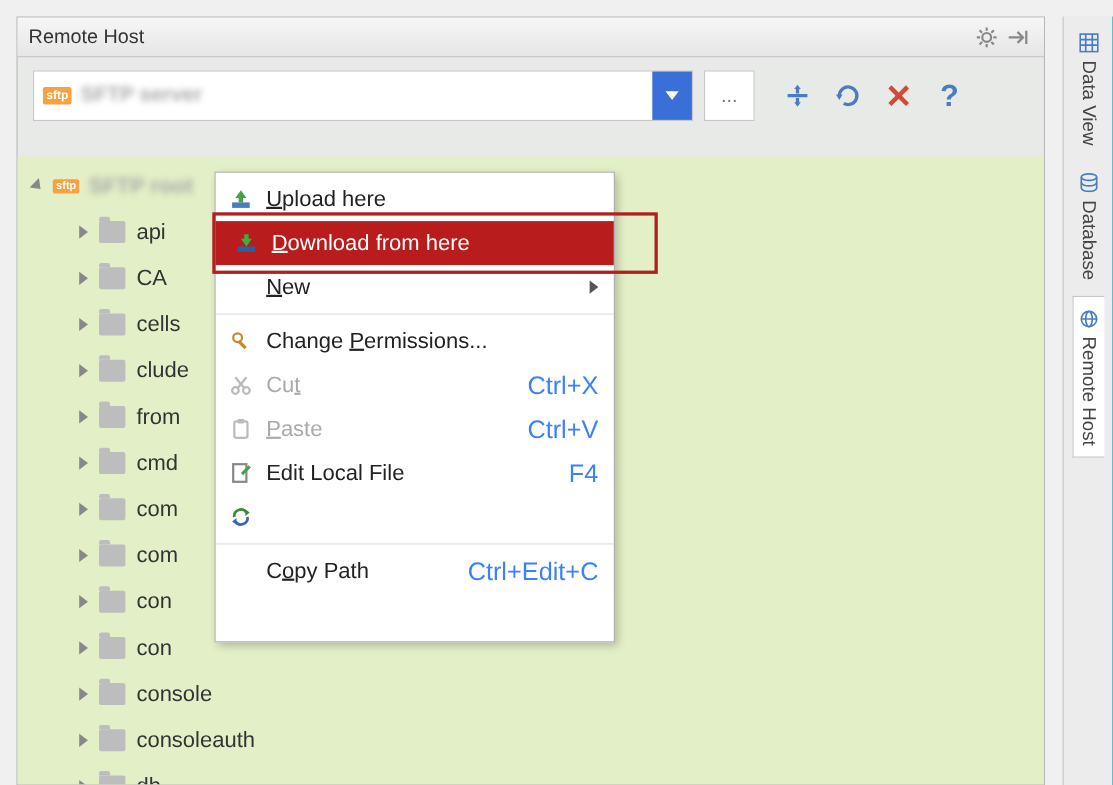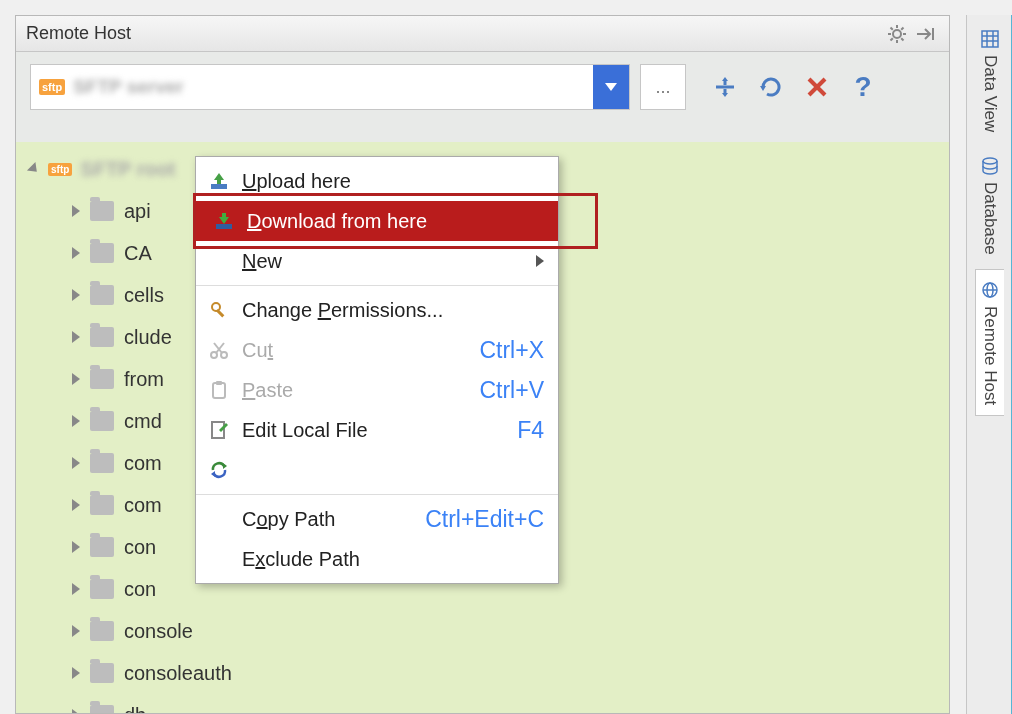--- a/index.html
+++ b/index.html
@@ -508,21 +508,20 @@
     </span>
   </div>
   <div class="menu-sep"></div>
   <div class="menu-item">
     <span class="menu-icon"></span>
     <span class="menu-label">C<u>o</u>py Path</span>
     <span class="menu-short">Ctrl+Edit+C</span>
   </div>
   <div class="menu-item">
     <span class="menu-icon"></span>
-    <span class="menu-label">E<u>x</u>clude Path</span>
   </div>
 </div>
 
 <div class="highlight-box"></div>
 
 <div class="sidebar">
   <div class="side-tab">
     <span class="side-icon">
       <svg width="18" height="18" viewBox="0 0 18 18">
           <rect x="1" y="1" width="16" height="16" fill="none" stroke="#4a7cc2" stroke-width="1.5"></rect>

